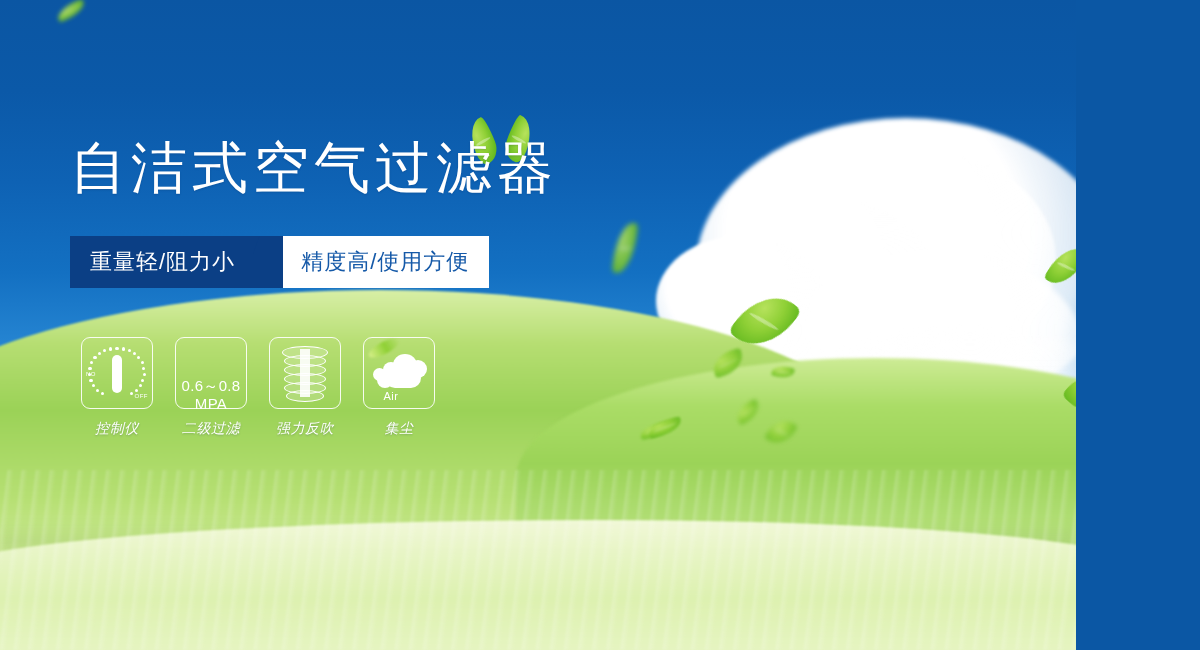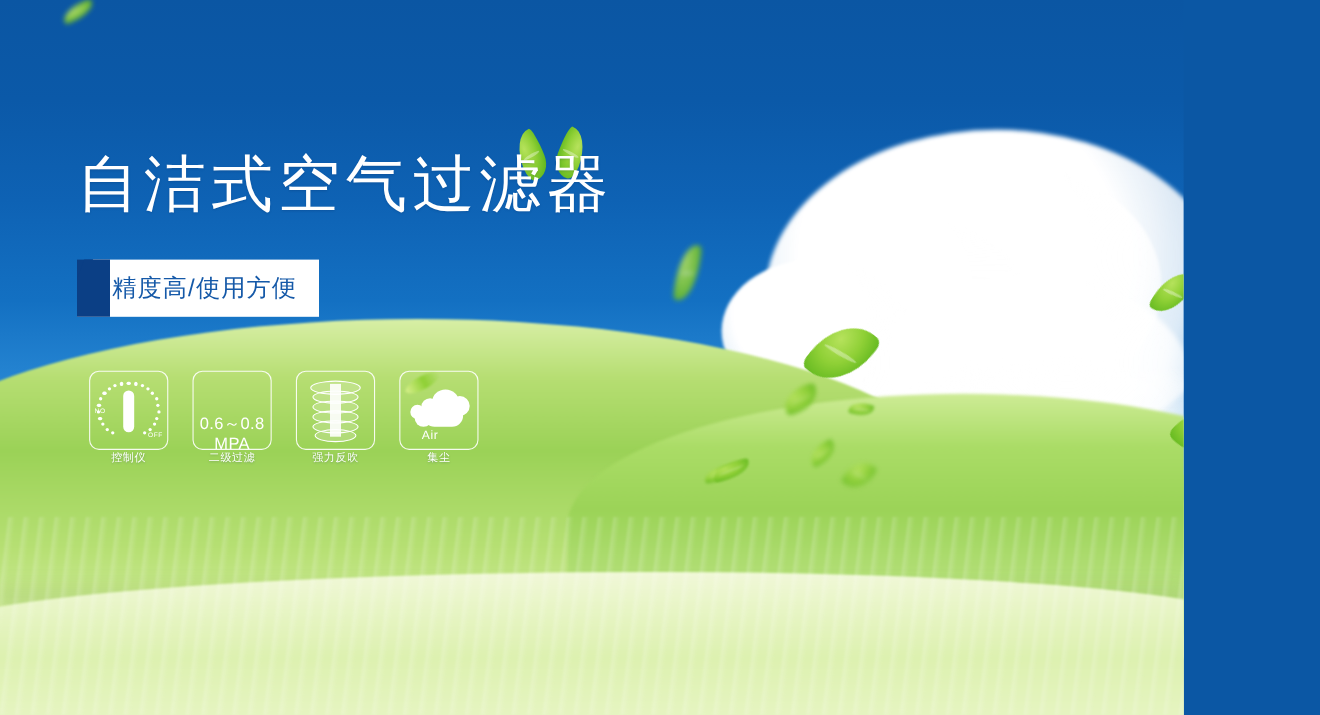--- a/index.html
+++ b/index.html
@@ -159,35 +159,36 @@
   .subbar-slash::before{
     content:"";position:absolute;left:-6px;top:-6px;width:46px;height:64px;
     background:#ffffff;transform:skewX(-20deg) translateX(11px);
   }
   .subbar-slash::after{
     content:"";position:absolute;left:-6px;top:-6px;width:46px;height:64px;
     background:#0b3f85;transform:skewX(-20deg) translateX(3px);
   }
   .subbar-right{
     background:#ffffff;color:#1559a8;
-    display:flex;align-items:center;padding:0 20px 0 2px;
+    display:flex;align-items:center;padding:0 20px 0 18px;
     font-size:22px;letter-spacing:1px;
   }
 
   
   .features{position:absolute;left:70px;top:337px;display:flex;gap:0;}
   .feature{width:94px;display:flex;flex-direction:column;align-items:center;}
   .feature-box{
     width:72px;height:72px;border:1.6px solid rgba(255,255,255,.9);
     border-radius:9px;position:relative;display:flex;align-items:center;
     justify-content:center;box-sizing:border-box;
   }
   .feature-label{
-    margin-top:0;color:#ffffff;font-size:10px;letter-spacing:.6px;white-space:nowrap;
+    margin-top:11px;color:#ffffff;font-size:14px;letter-spacing:.6px;white-space:nowrap;
     text-shadow:0 1px 2px rgba(0,40,90,.25);
+    font-style:italic;
   }
   .feature-text{
     color:#ffffff;text-align:center;line-height:1.18;font-size:15px;letter-spacing:.3px;margin-top:43px;
   }
   .feature-text .t2{font-size:15px;}
 
   
   .gauge{position:relative;width:60px;height:56px;}
   .gauge .dot{position:absolute;width:3.2px;height:3.2px;background:#fff;border-radius:50%;}
   .gauge .needle{
@@ -277,20 +278,21 @@
   <div class="leaf" style="left:648px;top:420px;width:34px;height:15px;transform:rotate(-14deg);filter:blur(1.2px);opacity:.95;"></div>
 
   <div class="sprout">
     <div class="leaf sl"></div>
     <div class="leaf sr"></div>
   </div>
 
   <div class="headline">自洁式空气过滤器</div>
 
   <div class="subbar">
+    <div class="subbar-left">重量轻/阻力小</div>
     <div class="subbar-slash"></div>
     <div class="subbar-right">精度高/使用方便</div>
   </div>
 
   <div class="features">
 
     <div class="feature">
       <div class="feature-box">
         <div class="gauge">
           <div class="needle"></div>

